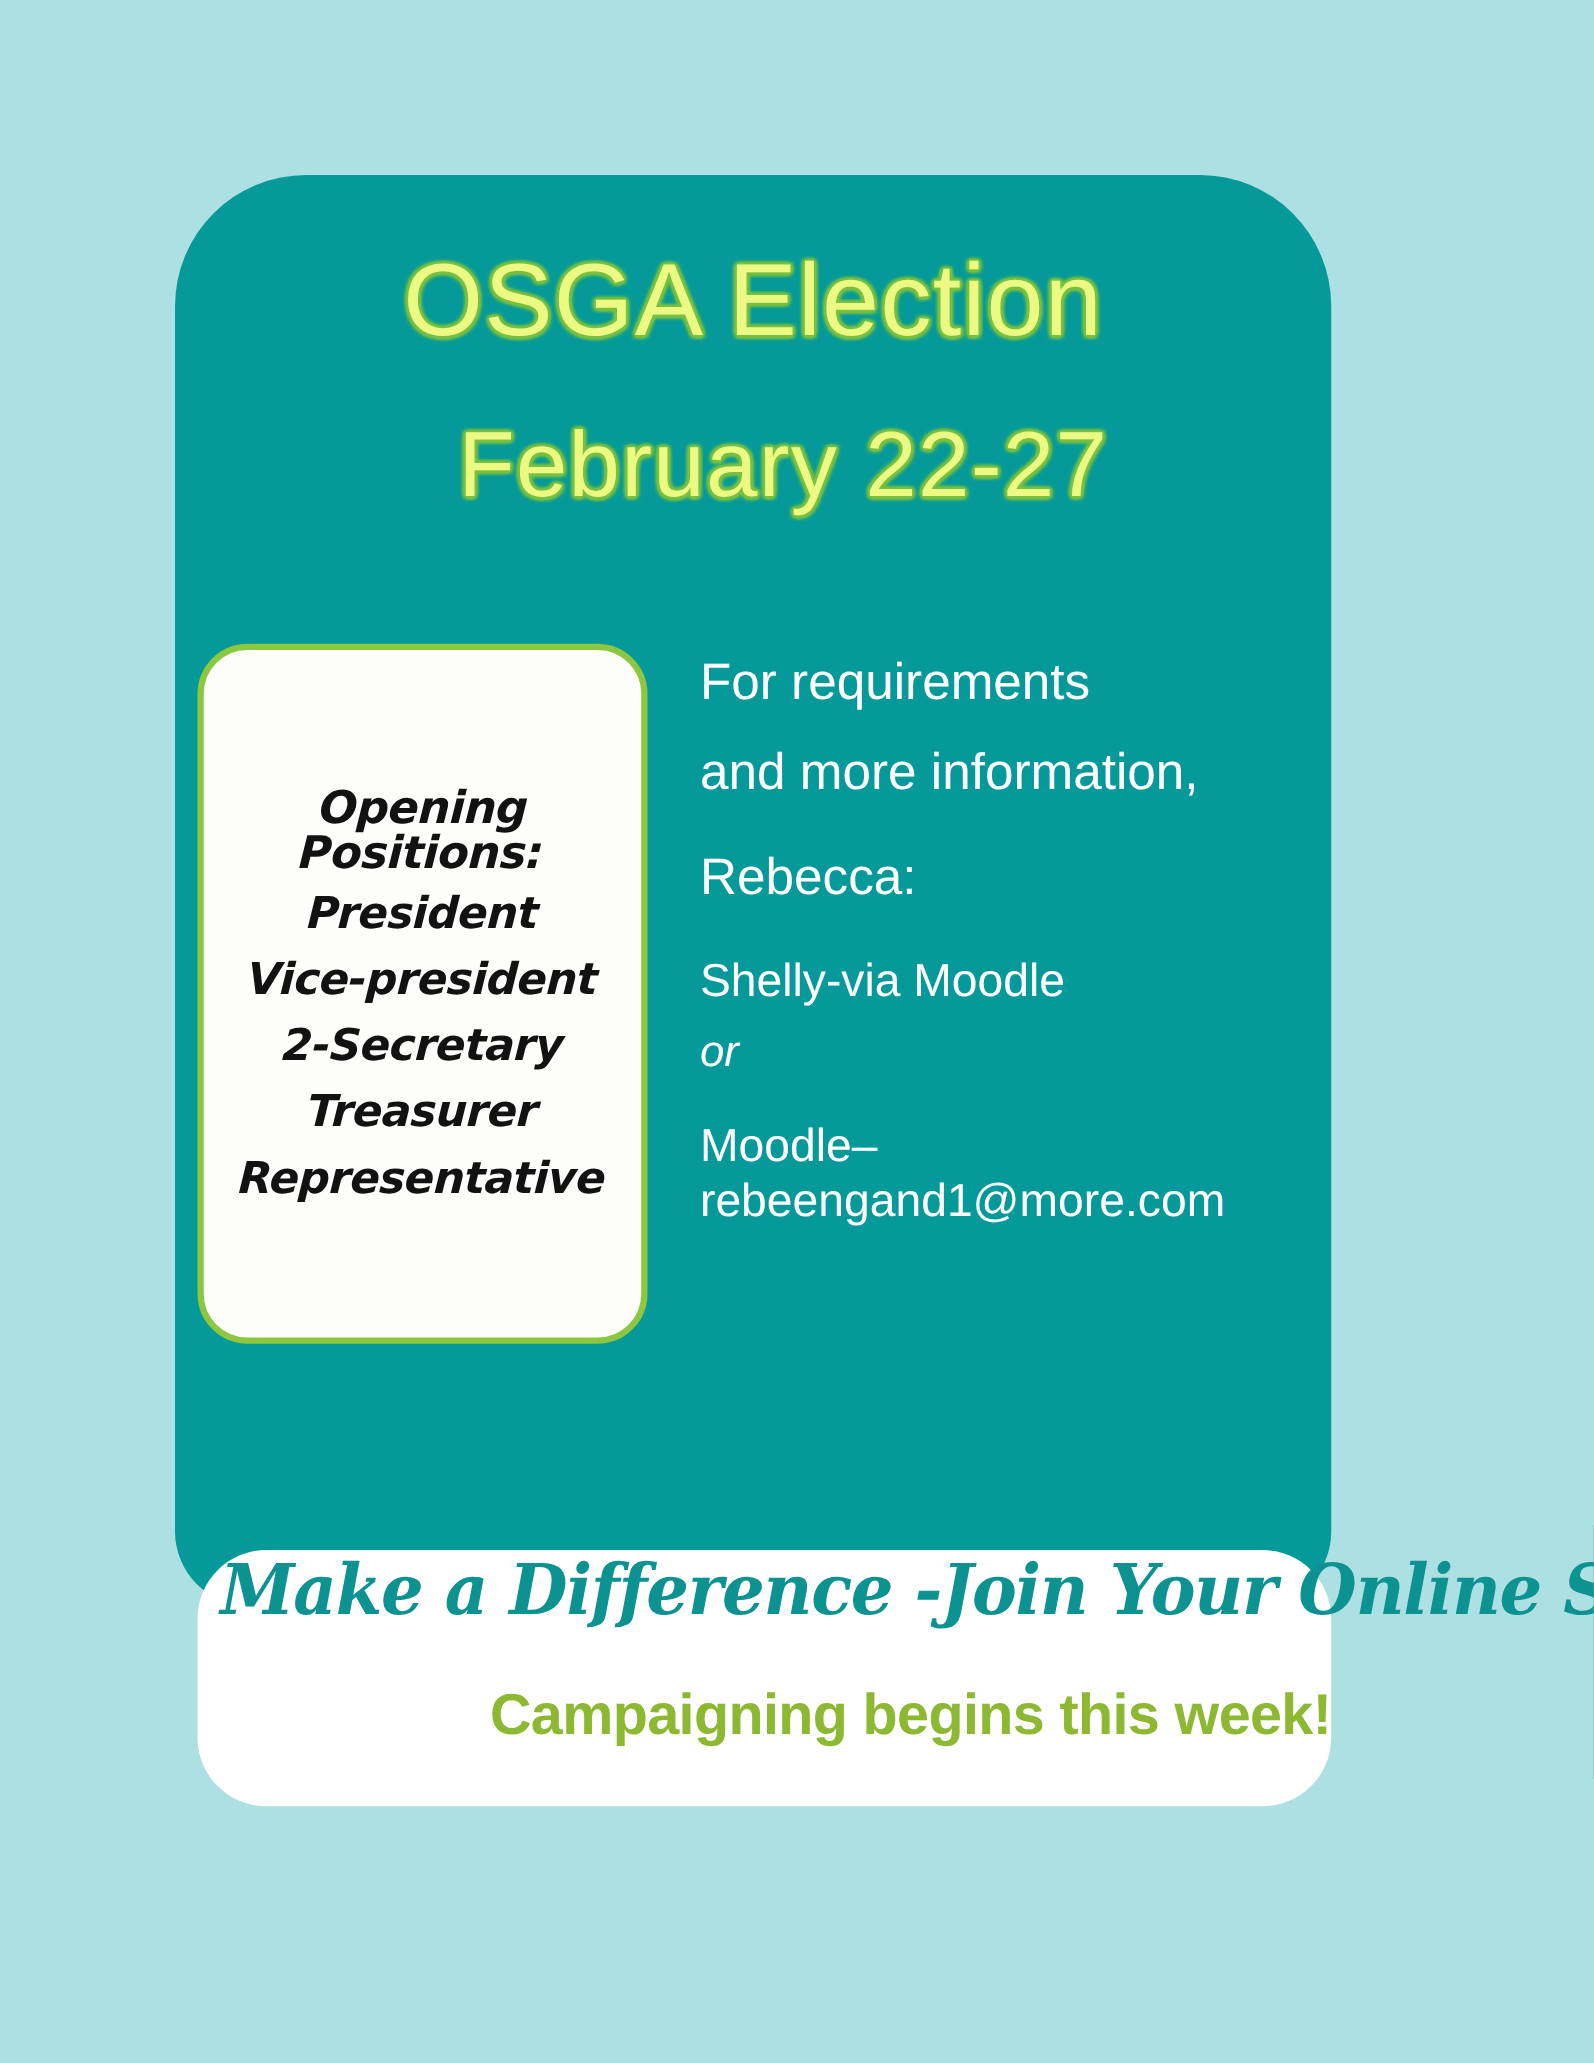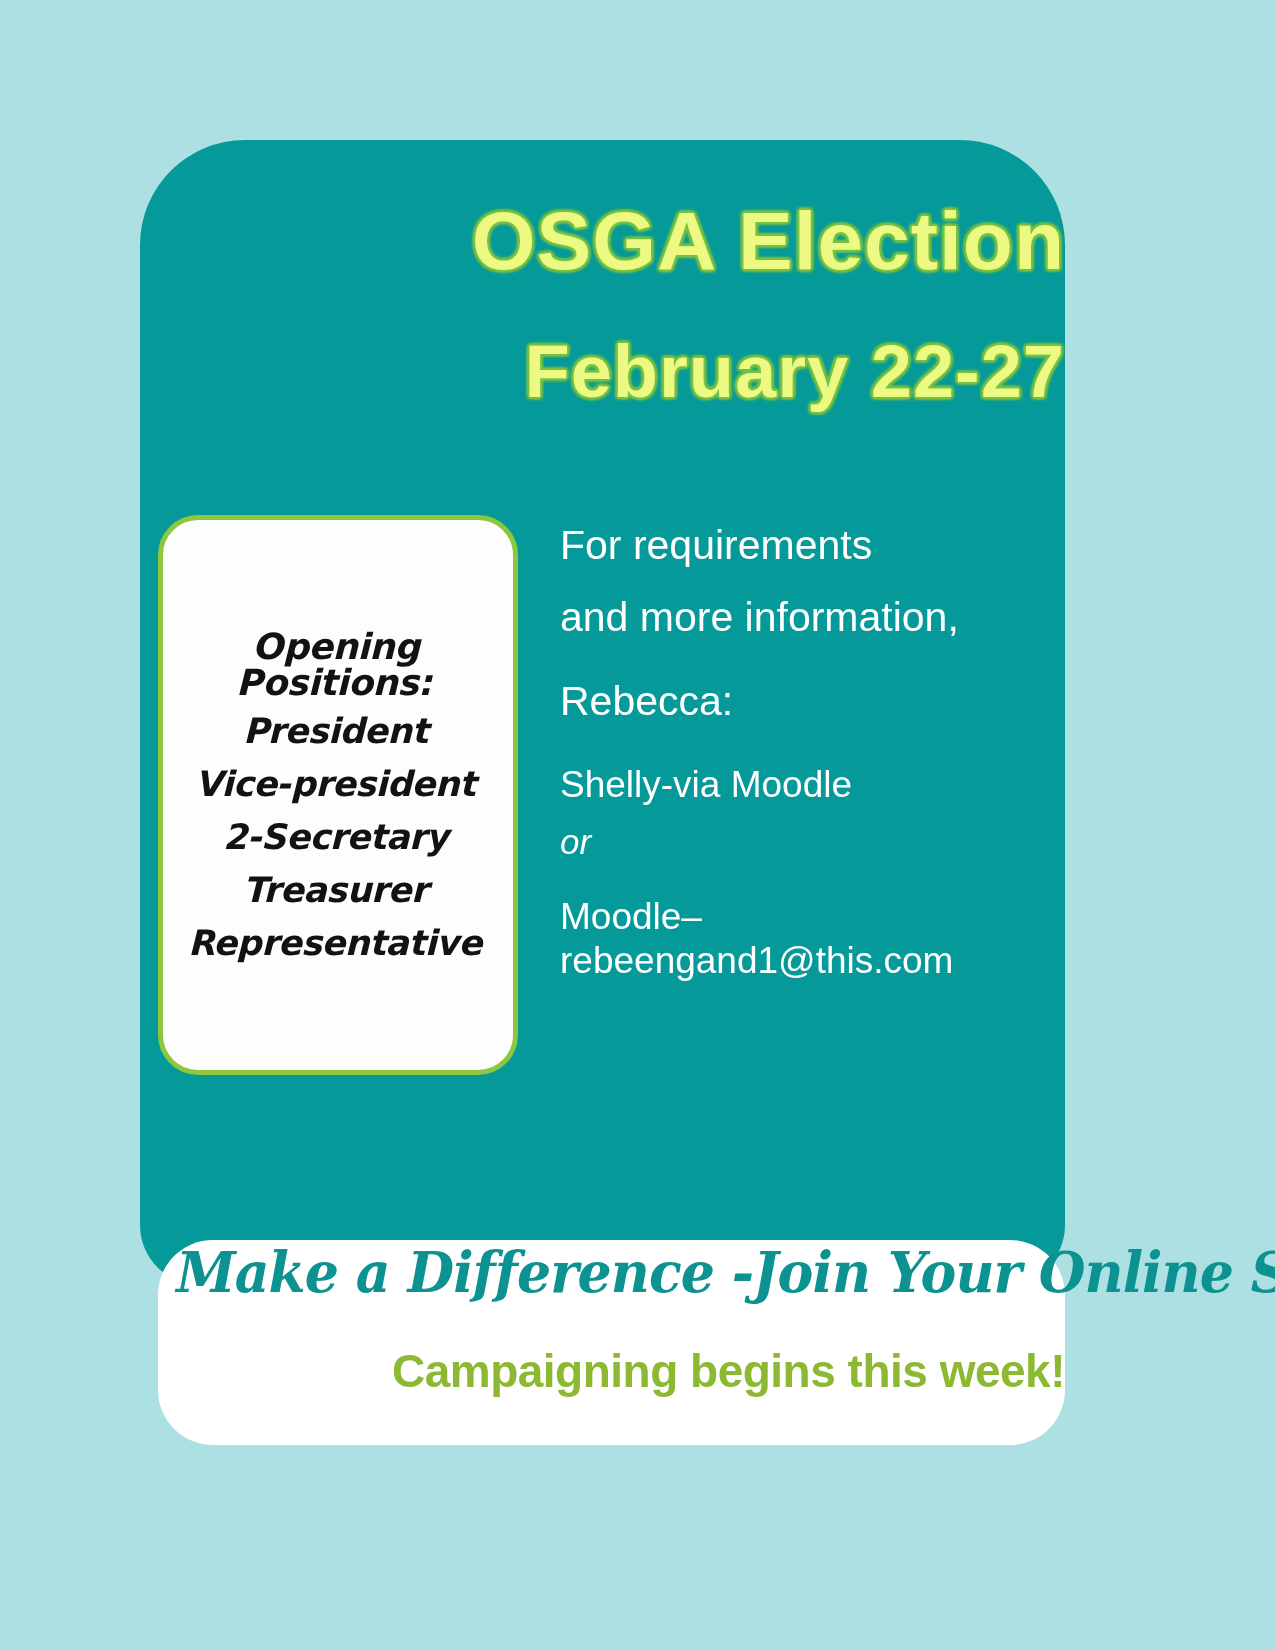--- a/index.html
+++ b/index.html
@@ -24,24 +24,24 @@
     height: 1145px;
     background: #059a99;
     border-radius: 105px 105px 60px 60px;
   }
 
   
   .poster-title {
     position: absolute;
     left: 0;
     width: 925px;
-    text-align: right;
+    text-align: center;
     color: #ecfa83;
     font-family: "Liberation Sans", sans-serif;
-    font-weight: 700;
+    font-weight: 400;
     letter-spacing: 1px;
     text-shadow:
        0 0  2px #79c143,
        2px 0 2px #79c143,
       -2px 0 2px #79c143,
        0 2px 2px #79c143,
        0 -2px 2px #79c143,
        2px 2px 3px #79c143,
       -2px -2px 3px #79c143,
        2px -2px 3px #79c143,
@@ -49,20 +49,21 @@
   }
   #title-line-1 {
     top: 60px;
     font-size: 82px;
     line-height: 1;
   }
   #title-line-2 {
     top: 195px;
     font-size: 74px;
     line-height: 1;
+    padding-left: 24px;
   }
 
   
   #positions-card {
     position: absolute;
     left: 18px;
     top: 375px;
     width: 360px;
     height: 560px;
     background: #fdfdfb;
@@ -187,21 +188,21 @@
     <div class="position-item">Representative</div>
   </div>
 
   <div id="contact-column">
     <div class="contact-line" id="contact-req-1">For requirements</div>
     <div class="contact-line" id="contact-req-2">and more information,</div>
     <div class="contact-line" id="contact-label">Rebecca:</div>
     <div class="contact-line" id="contact-shelly">Shelly-via Moodle</div>
     <div class="contact-line" id="contact-or">or</div>
     <div class="contact-line" id="contact-rebecca">Moodle–</div>
-    <div class="contact-line" id="contact-email">rebeengand1@this.com</div>
+    <div class="contact-line" id="contact-email">rebeengand1@more.com</div>
   </div>
 
 </div>
 
 <div id="bottom-banner">
   <div id="banner-script">Make a Difference -Join Your Online SGA!</div>
   <div id="banner-subtext">Campaigning begins this week!</div>
 </div>
 
 </body></html>

